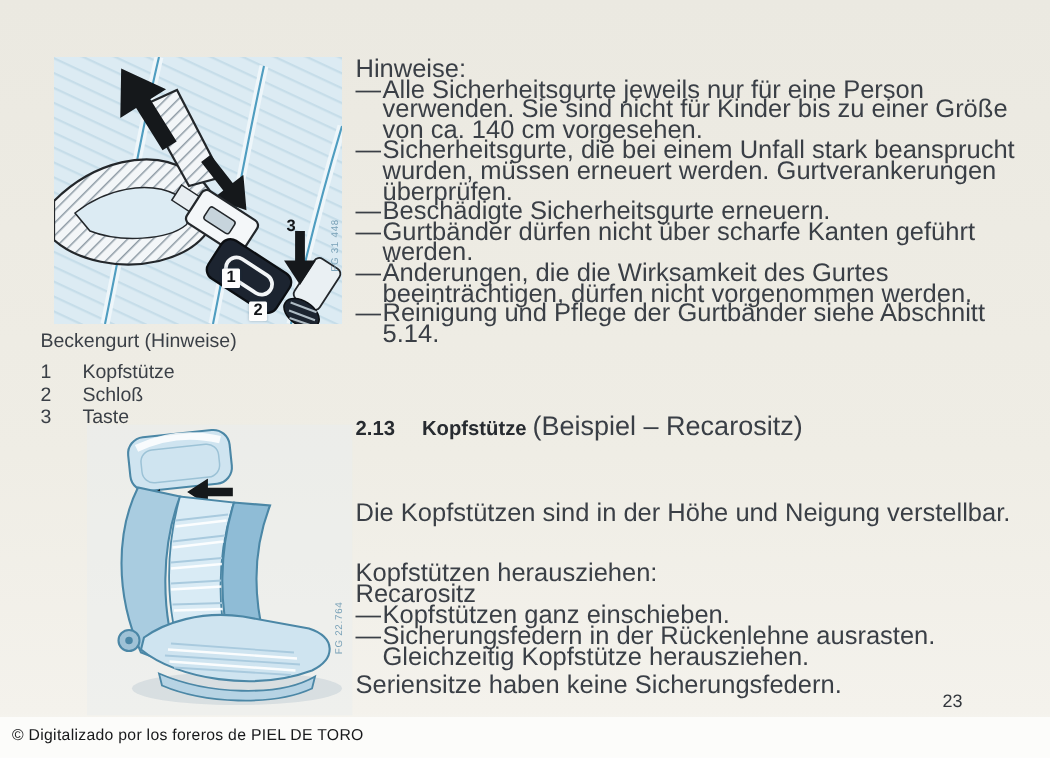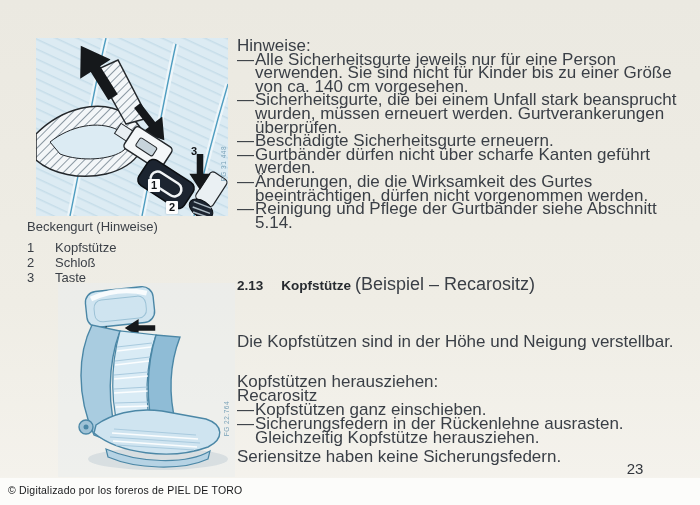--- a/index.html
+++ b/index.html
@@ -41,21 +41,21 @@
   #sec-head .sec-title{font-weight:bold;}
   #sec-head .sec-suffix{font-weight:normal;font-size:18px;color:#3a3f46;margin-left:4px;}
   #intro{top:335px;}
   #subhead{top:375px;}
   #recaro{top:389px;line-height:14px;}
   #recaro .cont{padding-left:18px;}
   #note{top:450px;}
   
   #seat-fig{left:58px;top:283px;width:177px;height:194px;}
   
-  #page-number{left:620px;top:460px;width:30px;text-align:center;font-size:15px;color:#33373d;}
+  #page-number{left:620px;top:460px;width:30px;text-align:center;font-size:12px;color:#33373d;}
   #bottom-band{left:0;top:478px;width:700px;height:27px;background:#fcfcfa;}
   #watermark{left:8px;top:484px;font-size:10.5px;color:#17181a;letter-spacing:.2px;}
 </style>
 </head>
 <body>
 
 <div>
 
   <figure id="buckle-fig">
     <svg width="192" height="178" viewBox="0 0 192 178" aria-hidden="true">

